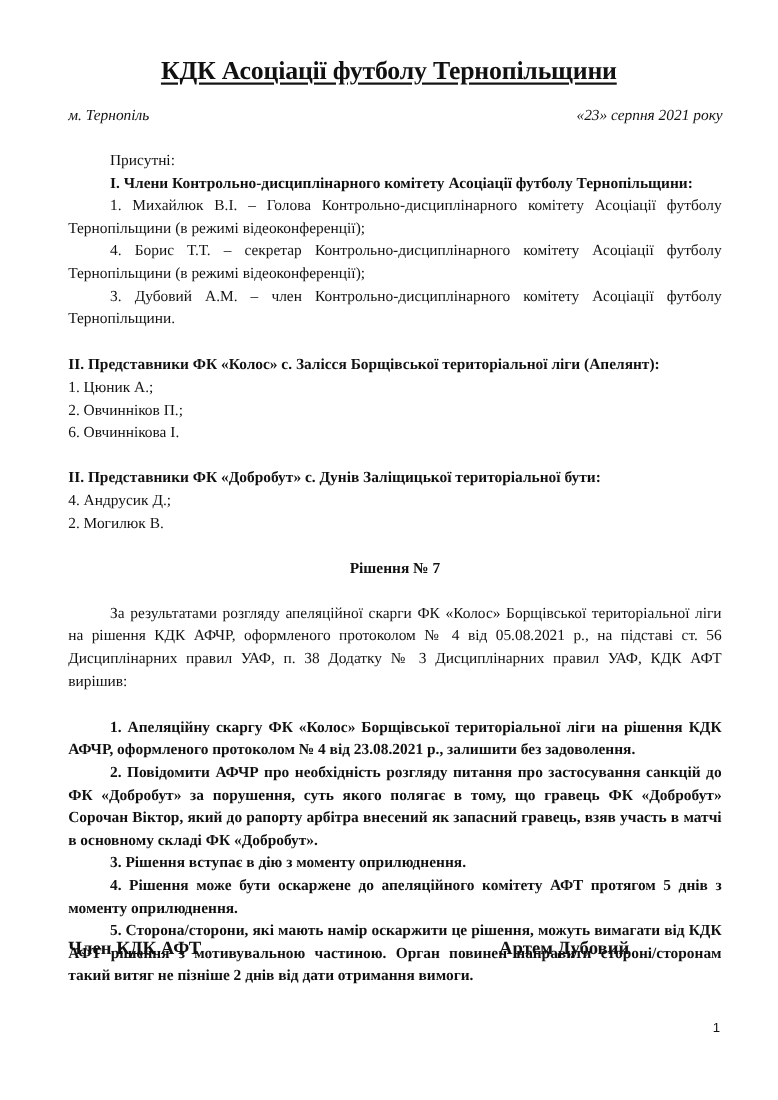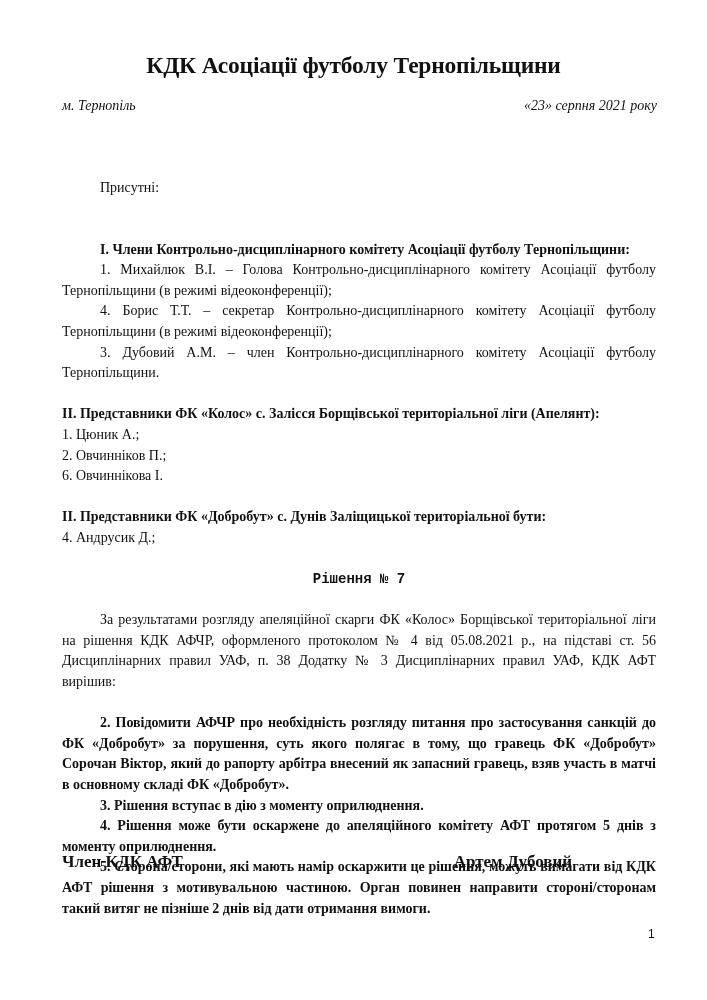--- a/index.html
+++ b/index.html
@@ -4,39 +4,39 @@
 <style>
   html, body { margin: 0; padding: 0; background: #ffffff; }
   body {
     width: 707px; height: 1000px; position: relative; overflow: hidden;
     font-family: "Liberation Serif", "DejaVu Serif", serif;
     color: #111111;
   }
   .page { position: absolute; left: 0; top: 0; width: 707px; height: 1000px; }
   .title {
     position: absolute; left: 0; right: 0; top: 52px; text-align: center;
-    font-size: 23.5px; font-weight: bold; 
+    font-size: 23.5px; font-weight: bold; text-decoration: underline;
     text-decoration-thickness: 2px; text-underline-offset: 3px;
     letter-spacing: -0.2px;
   }
   .meta-row {
     position: absolute; left: 62px; right: 50px; top: 98px;
     display: flex; justify-content: space-between;
     font-style: italic; font-size: 14px;
   }
   .body {
     position: absolute; left: 62px; right: 51px; top: 137px;
     font-size: 14px; line-height: 20.6px;
   }
   .p { margin: 0; text-align: justify; }
   .indent { text-indent: 38px; }
-  .pad { padding-left: 38px; margin-top: 41px; }
+  .pad { padding-left: 38px; }
   .b { font-weight: bold; }
   .gap { height: 20.6px; }
-  .center { text-align: center; font-family: Liberation Mono, monospace; }
+  .center { text-align: center; }
   .sign-row {
     position: absolute; left: 62px; top: 852px; width: 510px;
     display: flex; justify-content: space-between;
     font-size: 17px; font-weight: bold;
   }
   .page-num {
     position: absolute; left: 648px; top: 927px;
     font-family: "Liberation Sans", "DejaVu Sans", sans-serif; font-size: 12px;
   }
 </style>
@@ -68,33 +68,35 @@
       <p class="p">1. Цюник А.;</p>
       <p class="p">2. Овчинніков П.;</p>
       <p class="p">6. Овчиннікова І.</p>
     </div>
 
     <div class="gap"></div>
 
     <div>
       <p class="p b">ІІ. Представники ФК «Добробут» с. Дунів Заліщицької територіальної бути:</p>
       <p class="p">4. Андрусик Д.;</p>
+      <p class="p">2. Могилюк В.</p>
     </div>
 
     <div class="gap"></div>
 
     <p class="p b center">Рішення № 7</p>
 
     <div class="gap"></div>
 
     <p class="p indent">За результатами розгляду апеляційної скарги ФК «Колос» Борщівської територіальної ліги на рішення КДК АФЧР, оформленого протоколом № 4 від 05.08.2021 р., на підставі ст. 56 Дисциплінарних правил УАФ, п. 38 Додатку № 3 Дисциплінарних правил УАФ, КДК АФТ вирішив:</p>
 
     <div class="gap"></div>
 
     <div>
+      <p class="p indent b">1. Апеляційну скаргу ФК «Колос» Борщівської територіальної ліги на рішення КДК АФЧР, оформленого протоколом № 4 від 23.08.2021 р., залишити без задоволення.</p>
       <p class="p indent b">2. Повідомити АФЧР про необхідність розгляду питання про застосування санкцій до ФК «Добробут» за порушення, суть якого полягає в тому, що гравець ФК «Добробут» Сорочан Віктор, який до рапорту арбітра внесений як запасний гравець, взяв участь в матчі в основному складі ФК «Добробут».</p>
       <p class="p indent b">3. Рішення вступає в дію з моменту оприлюднення.</p>
       <p class="p indent b">4. Рішення може бути оскаржене до апеляційного комітету АФТ протягом 5 днів з моменту оприлюднення.</p>
       <p class="p indent b">5. Сторона/сторони, які мають намір оскаржити це рішення, можуть вимагати від КДК АФТ рішення з мотивувальною частиною. Орган повинен направити стороні/сторонам такий витяг не пізніше 2 днів від дати отримання вимоги.</p>
     </div>
   </div>
 
   <div class="sign-row">
     <span>Член КДК АФТ</span>
     <span>Артем Дубовий</span>

